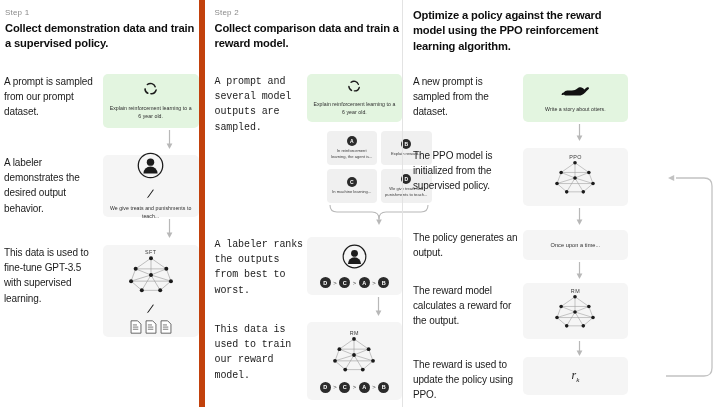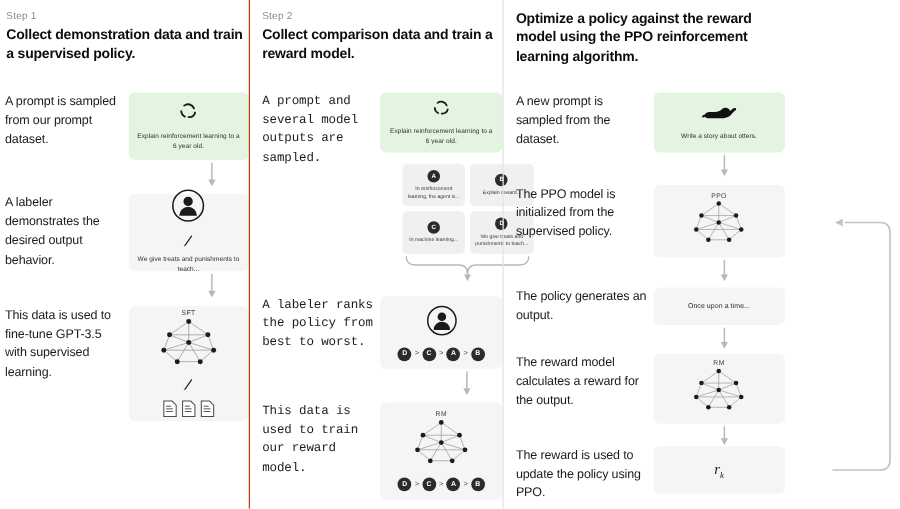--- a/index.html
+++ b/index.html
@@ -7,21 +7,21 @@
     width: 720px; height: 407px;
     background: #ffffff;
     font-family: "Liberation Sans", sans-serif;
     color: #1b1b1b;
     overflow: hidden;
   }
   .board { position: relative; width: 629px; height: 407px; display: flex; }
 
   .col { position: relative; height: 407px; padding: 8px 0 0 0; }
   .col-1 { width: 228px; padding-left: 5px; }
-  .col-2 { width: 232px; padding-left: 10px; border-left: 1px solid #c2410c; }
+  .col-2 { width: 232px; padding-left: 10px; border-left: 6px solid #c2410c; }
   .col-3 { width: 260px; padding-left: 10px; border-left: 1px solid #e3e3e3; }
 
   .step-label {
     font-size: 8px; color: #8a8a8a; letter-spacing: .2px;
     margin-bottom: 4px; font-weight: 400;
   }
   .step-title {
     font-size: 11.2px; font-weight: 700; line-height: 1.38;
     color: #0d0d0d; letter-spacing: -.15px; max-width: 215px;
   }
@@ -221,21 +221,21 @@
         </div>
       </div>
       <svg width="105" height="22" style="display:block;">
         <path d="M3 2 q0 7 7 7 h35 q7 0 7 7 q0-7 7-7 h35 q7 0 7-7" fill="none" stroke="#b8b8b8" stroke-width="1.1"></path>
         <line x1="52" y1="12" x2="52" y2="18" stroke="#b8b8b8" stroke-width="1.1"></line>
         <polygon points="52,22 49.2,16.6 54.8,16.6" fill="#b8b8b8"></polygon>
       </svg>
     </div>
 
     <div class="row c2" style="top:237px;">
-      <div class="caption">A labeler ranks the policy from best to worst.</div>
+      <div class="caption">A labeler ranks the outputs from best to worst.</div>
       <div class="card" style="width:103px;height:58px;margin-left:2px;">
         <span>
           <svg width="25" height="25" viewBox="0 0 32 32">
             <circle cx="16" cy="16" r="14.5" fill="none" stroke="#1b1b1b" stroke-width="1.5"></circle>
             <circle cx="16" cy="12" r="4.4" fill="#1b1b1b"></circle>
             <path d="M7.6 25.5a8.4 8.4 0 0 1 16.8 0z" fill="#1b1b1b"></path>
           </svg>
         </span>
         <div class="rank-row">
           <div class="rank-pill">D</div>

